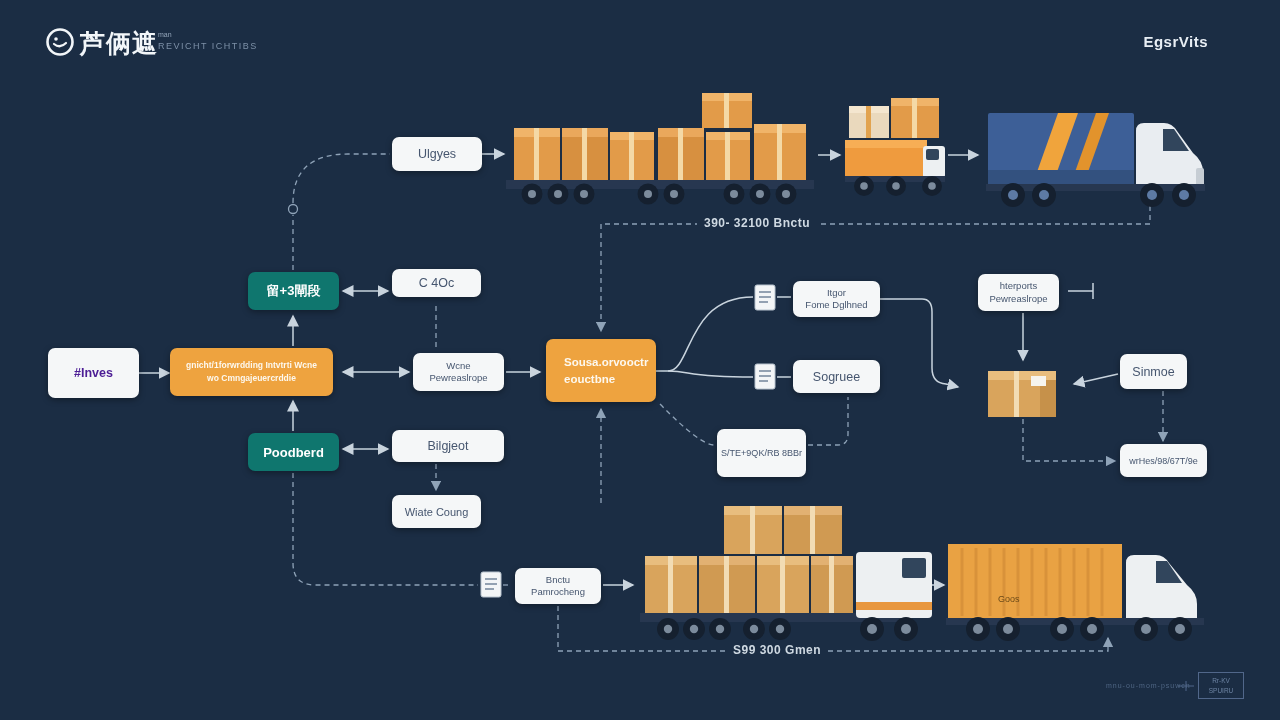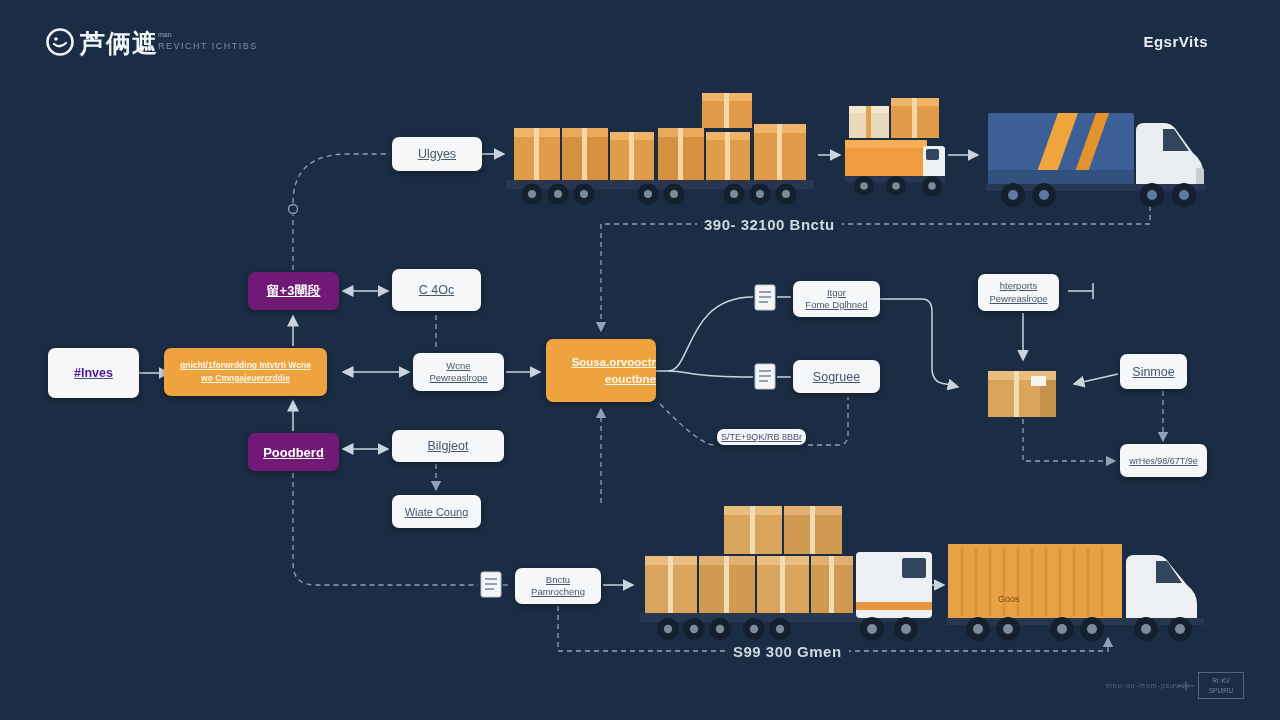--- a/index.html
+++ b/index.html
@@ -1,26 +1,26 @@
 <!DOCTYPE html>
 <html><head>
 <meta charset="utf-8">
 <style>
   html,body{margin:0;padding:0;background:#10203a;}
   #stage{position:relative;width:1280px;height:720px;background:#1b2d44;overflow:hidden;
          font-family:"Liberation Sans",sans-serif;}
   svg text{font-family:"Liberation Sans",sans-serif;}
   .node{position:absolute;display:flex;flex-direction:column;align-items:center;justify-content:center;
-        text-align:center;border-radius:7px;box-sizing:border-box;z-index:3;text-decoration:underline;}
+        text-align:center;border-radius:7px;box-sizing:border-box;z-index:3;}
   .w{background:#f5f7f8;color:#46566f;box-shadow:0 2px 6px rgba(0,0,0,.35);font-size:12.5px;}
-  .b{background:#701a75;color:#ffffff;font-weight:bold;font-size:13px;box-shadow:0 2px 6px rgba(0,0,0,.35);}
+  .b{background:#0f766e;color:#ffffff;font-weight:bold;font-size:13px;box-shadow:0 2px 6px rgba(0,0,0,.35);}
   .o{background:#eea33f;color:#fdf8ee;font-weight:bold;box-shadow:0 2px 6px rgba(0,0,0,.35);}
   .two{font-size:9.5px;line-height:1.3;}
   .measure{position:absolute;z-index:4;background:#1b2d44;color:#cfd9e2;font-weight:bold;
-           font-size:15px;padding:0 7px;letter-spacing:.5px;}
+           font-size:12px;padding:0 7px;letter-spacing:.5px;}
   .hdr-big{position:absolute;left:80px;top:27px;color:#f2f6f9;font-size:25px;font-weight:bold;
            letter-spacing:1px;z-index:5;}
   .hdr-sub-top{position:absolute;left:158px;top:31px;color:#93a5ba;font-size:7px;z-index:5;}
   .hdr-sub{position:absolute;left:158px;top:41px;color:#7d90a7;font-size:9px;letter-spacing:1.5px;z-index:5;}
   .brand-right{position:absolute;right:72px;top:33px;color:#e8eef4;font-size:15px;font-weight:bold;
            letter-spacing:.5px;z-index:5;}
   .footer-txt{position:absolute;left:1106px;top:682px;color:#4f6684;font-size:7px;letter-spacing:1px;z-index:5;}
   .stamp{position:absolute;left:1198px;top:672px;width:44px;height:25px;border:1px solid #51678a;
          color:#6d84a3;font-size:6.5px;line-height:1.5;text-align:center;z-index:5;
          display:flex;flex-direction:column;justify-content:center;}
@@ -301,39 +301,39 @@
   </svg>
 
   <div class="node w" style="left:392px;top:137px;width:90px;height:34px">
     <span>Ulgyes</span>
     </div>
 
   <div class="node b" style="left:248px;top:272px;width:91px;height:38px">
     <span>留+3閘段</span>
     </div>
 
-  <div class="node w" style="left:392px;top:269px;width:89px;height:42px">
+  <div class="node w" style="left:392px;top:269px;width:89px;height:28px">
     <span>C 4Oc</span>
     </div>
 
   <div class="node w" style="left:48px;top:348px;width:91px;height:50px">
     <span class="inves-txt">#Inves</span>
     </div>
 
-  <div class="node o" style="left:164px;top:348px;width:163px;height:48px;font-size:8.5px;line-height:1.5;padding:0 8px">
+  <div class="node o" style="left:170px;top:348px;width:163px;height:48px;font-size:8.5px;line-height:1.5;padding:0 8px">
     <span>gnicht/1forwrdding Intvtrti Wcne</span>
     <span>wo Cmngajeuercrddie</span>
     </div>
 
   <div class="node w two" style="left:413px;top:353px;width:91px;height:38px">
     <span>Wcne</span>
     <span>Pewreaslrope</span>
     </div>
 
-  <div class="node o" style="left:546px;top:339px;width:110px;height:63px;font-size:11.5px;line-height:1.45;align-items:flex-end;padding-left:12px;text-align:left">
+  <div class="node o" style="left:546px;top:339px;width:110px;height:63px;font-size:11.5px;line-height:1.45;align-items:flex-start;padding-left:18px;text-align:left">
     <span>Sousa.orvooctr</span>
     <span>eouctbne</span>
     </div>
 
   <div class="node b" style="left:248px;top:433px;width:91px;height:38px">
     <span>Poodberd</span>
     </div>
 
   <div class="node w" style="left:392px;top:430px;width:112px;height:32px">
     <span>Bilgjeot</span>
@@ -354,21 +354,21 @@
     </div>
 
   <div class="node w" style="left:793px;top:360px;width:87px;height:33px">
     <span>Sogruee</span>
     </div>
 
   <div class="node w" style="left:1120px;top:354px;width:67px;height:35px">
     <span>Sinmoe</span>
     </div>
 
-  <div class="node w" style="left:717px;top:429px;width:89px;height:16px;font-size:9px">
+  <div class="node w" style="left:717px;top:429px;width:89px;height:48px;font-size:9px">
     <span>S/TE+9QK/RB 8BBr</span>
     </div>
 
   <div class="node w" style="left:1120px;top:444px;width:87px;height:33px;font-size:9px">
     <span>wrHes/98/67T/9e</span>
     </div>
 
   <div class="node w two" style="left:515px;top:568px;width:86px;height:36px">
     <span>Bnctu</span>
     <span>Pamrocheng</span>

